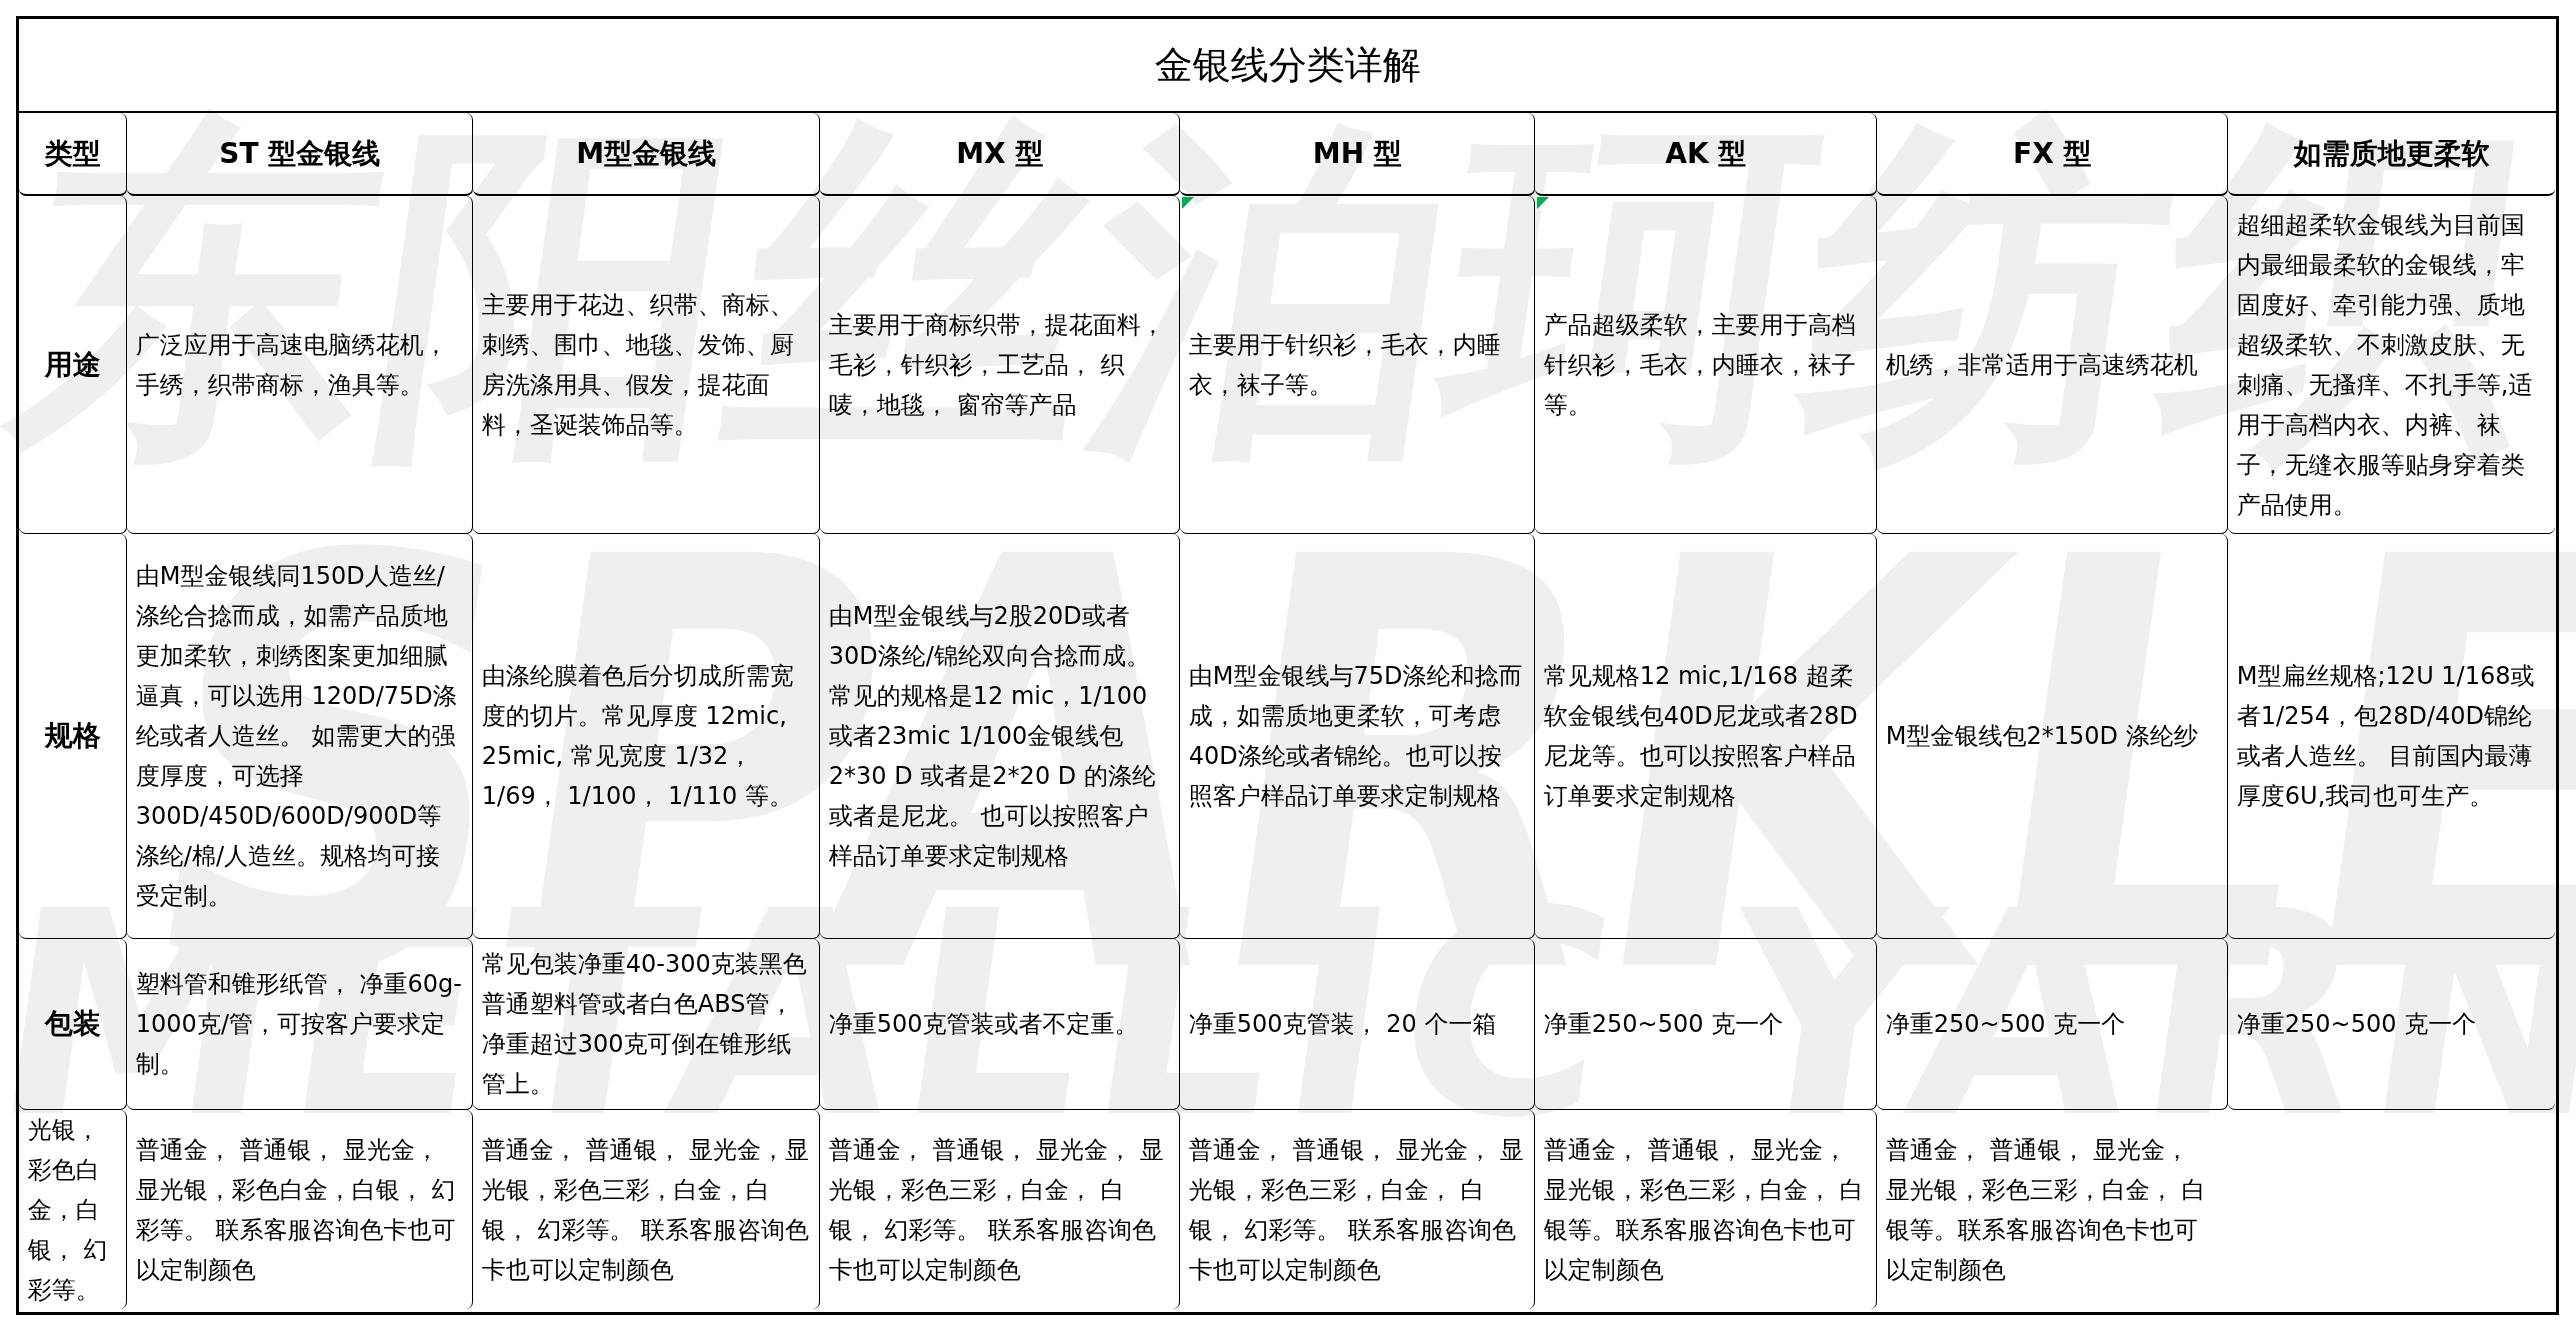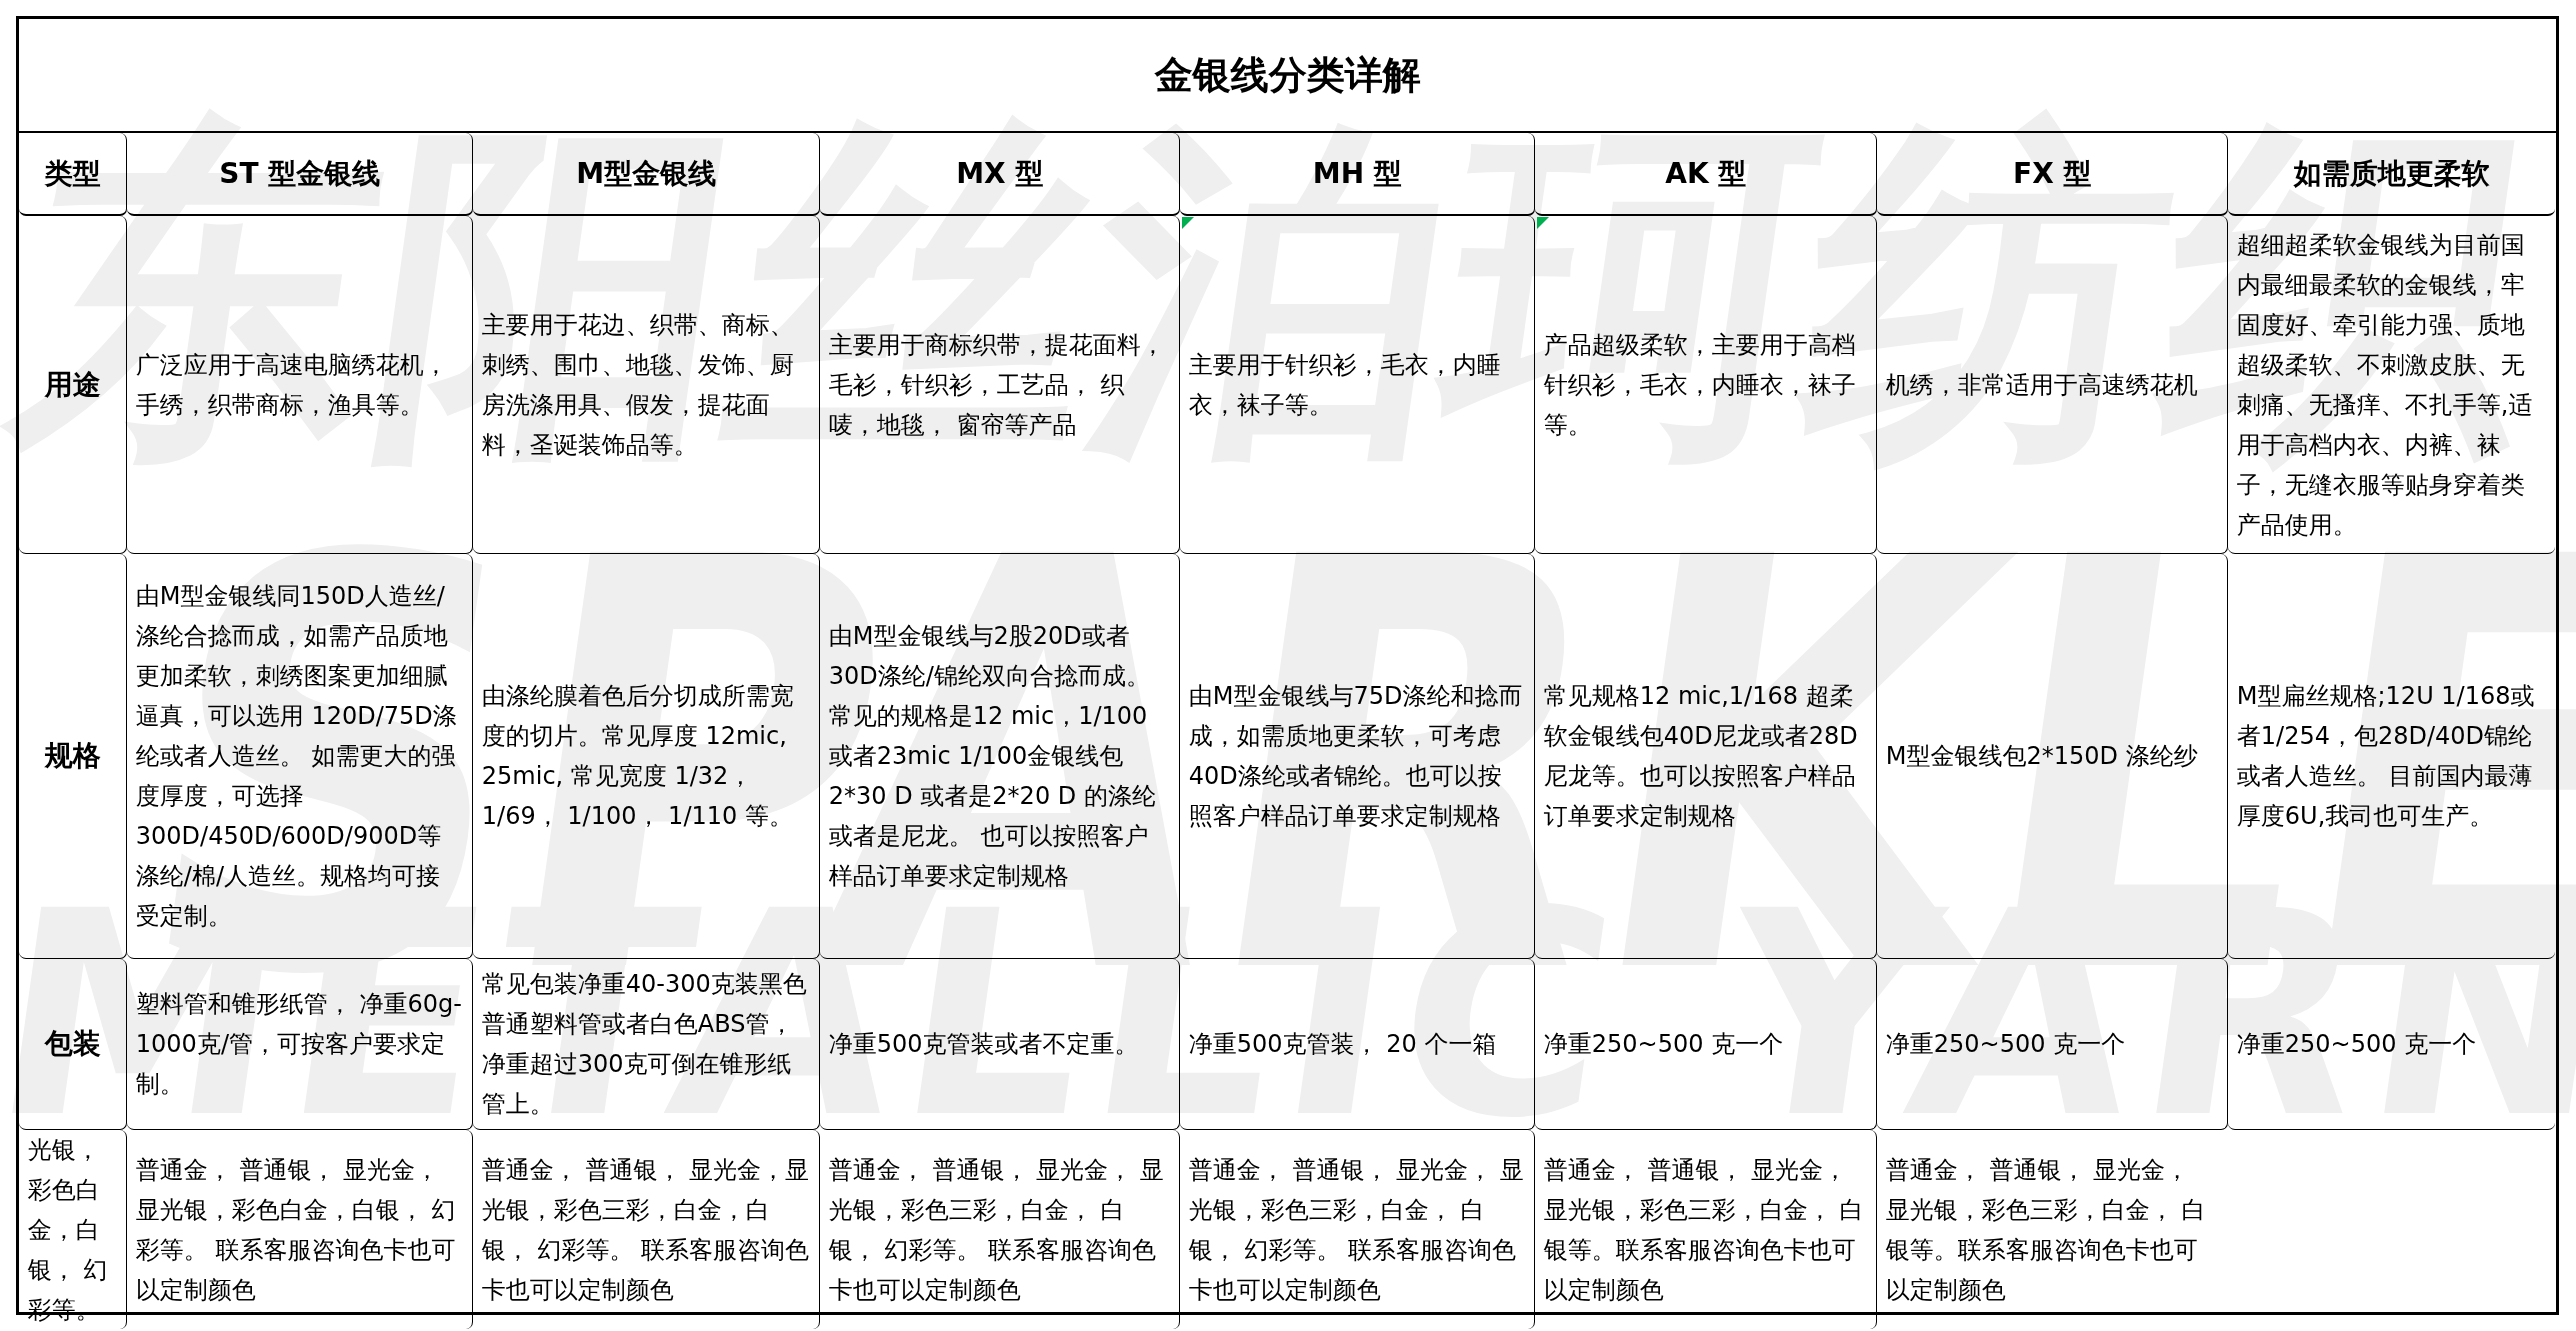--- a/index.html
+++ b/index.html
@@ -52,27 +52,27 @@
     position: absolute;
     left: 16.3px;
     top: 16.3px;
     width: 2543px;
     height: 1299px;
     border: 3.5px solid #000000;
     z-index: 1;
     background: transparent;
   }
   .title-row {
-    height: 114px;
+    height: 94px;
     border-bottom: 2.1px solid #000000;
     display: flex;
     align-items: center;
     justify-content: center;
     font-size: 38px;
-    font-weight: bold;
+    font-weight: normal;
   }
   .grid {
     position: relative;
     display: grid;
     grid-template-columns: 108px 346px 347px 360px 355px 342px 351px 327px;
     grid-template-rows: 83px 338px 405px 171px 199px;
   }
   .cell {
     border-right: 1.4px solid #000000;
     border-bottom: 1.4px solid #000000;

